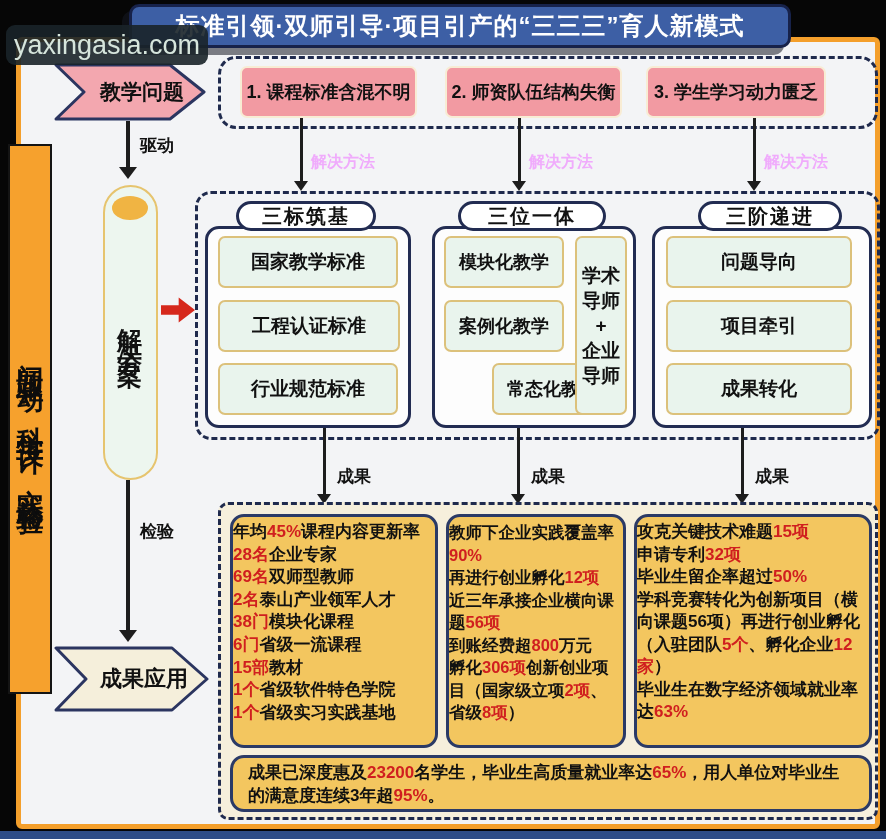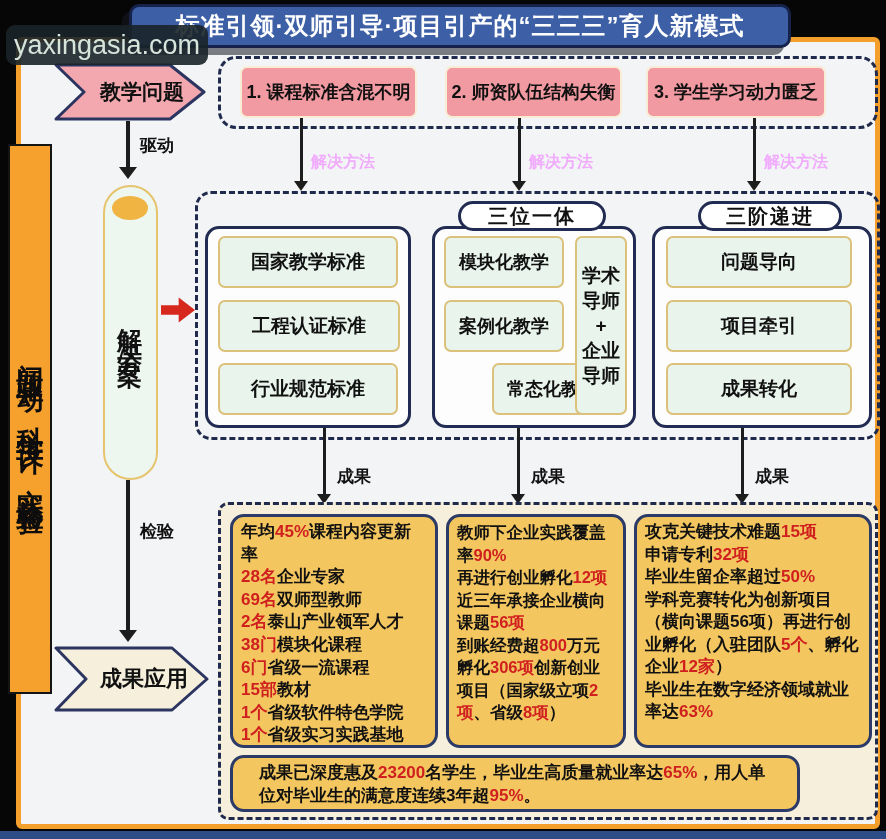--- a/index.html
+++ b/index.html
@@ -42,21 +42,21 @@
   .solpill{left:103px;top:185px;width:55px;height:295px;background:#edf6ef;
            border:2px solid #e6c46e;border-radius:28px;}
   .soldot{left:112px;top:196px;width:36px;height:24px;background:#f0b443;border-radius:50%;}
   .soltext{left:103px;top:225px;width:55px;height:210px;display:flex;align-items:center;
            justify-content:center;}
   .soltext span{writing-mode:vertical-rl;font-size:25px;font-weight:700;letter-spacing:11px;}
   .redarrow{left:161px;top:297px;width:34px;height:26px;background:#d6281c;
             clip-path:polygon(0 32%,52% 32%,52% 2%,100% 50%,52% 98%,52% 68%,0 68%);}
   .resultbg{background:#f6efdc;border-radius:8px;}
   .gold{background:#f3c65f;border:3px solid #2b3a66;border-radius:14px;font-size:17px;
-        font-weight:700;line-height:22.5px;padding:4px 8px;}
+        font-weight:700;line-height:22.5px;padding:4px 0;}
   .gold .red{color:#d01f1f;}
   .chevlabel{font-weight:700;display:flex;align-items:center;justify-content:center;}
 </style>
 </head>
 <body>
 
 <div class="page">
 
   <div class="abs frame"></div>
   <div class="abs bottomstrip"></div>
@@ -88,20 +88,21 @@
   <div class="abs aline" style="left:518px;top:118px;height:63px;"></div>
   <div class="abs ahead" style="left:512px;top:181px;"></div>
   <div class="abs lbl" style="left:529px;top:152px;">解决方法</div>
   <div class="abs aline" style="left:753px;top:118px;height:63px;"></div>
   <div class="abs ahead" style="left:747px;top:181px;"></div>
   <div class="abs lbl" style="left:764px;top:152px;">解决方法</div>
 
   <div class="abs dash" style="left:195px;top:191px;width:685px;height:249px;"></div>
 
   <div class="abs gbox" style="left:205px;top:226px;width:206px;height:202px;"></div>
+  <div class="abs pill" style="left:236px;top:201px;width:140px;height:30px;">三标筑基</div>
   <div class="abs mint" style="left:218px;top:236px;width:180px;height:52px;">国家教学标准</div>
   <div class="abs mint" style="left:218px;top:300px;width:182px;height:52px;">工程认证标准</div>
   <div class="abs mint" style="left:218px;top:363px;width:180px;height:52px;">行业规范标准</div>
 
   <div class="abs gbox" style="left:432px;top:226px;width:204px;height:202px;"></div>
   <div class="abs pill" style="left:458px;top:201px;width:148px;height:30px;">三位一体</div>
   <div class="abs mint" style="left:444px;top:236px;width:120px;height:52px;font-size:18px;">模块化教学</div>
   <div class="abs mint" style="left:444px;top:300px;width:120px;height:52px;font-size:18px;">案例化教学</div>
   <div class="abs mint" style="left:444px;top:363px;width:120px;height:52px;font-size:18px;margin-left:48px;">常态化教学</div>
   <div class="abs mint sidecol" style="left:575px;top:236px;width:52px;height:179px;">学术
@@ -161,17 +162,17 @@
       <div><span>到账经费超</span><span class="red">800</span><span>万元</span></div>
       <div><span>孵化</span><span class="red">306项</span><span>创新创业项目（国家级立项</span><span class="red">2项</span><span>、省级</span><span class="red">8项</span><span>）</span></div>
     </div>
   <div class="abs gold" style="left:634px;top:514px;width:238px;height:234px;">
       <div><span>攻克关键技术难题</span><span class="red">15项</span></div>
       <div><span>申请专利</span><span class="red">32项</span></div>
       <div><span>毕业生留企率超过</span><span class="red">50%</span></div>
       <div><span>学科竞赛转化为创新项目（横向课题56项）再进行创业孵化（入驻团队</span><span class="red">5个</span><span>、孵化企业</span><span class="red">12家</span><span>）</span></div>
       <div><span>毕业生在数字经济领域就业率达</span><span class="red">63%</span></div>
     </div>
-  <div class="abs gold" style="left:230px;top:755px;width:570px;height:57px;padding:4px 26px;">
+  <div class="abs gold" style="left:230px;top:755px;width:642px;height:57px;padding:4px 15px;">
       <div><span>成果已深度惠及</span><span class="red">23200</span><span>名学生，毕业生高质量就业率达</span><span class="red">65%</span><span>，用人单位对毕业生的满意度连续3年超</span><span class="red">95%</span><span>。</span></div>
     </div>
 
 </div>
 
 </body></html>

